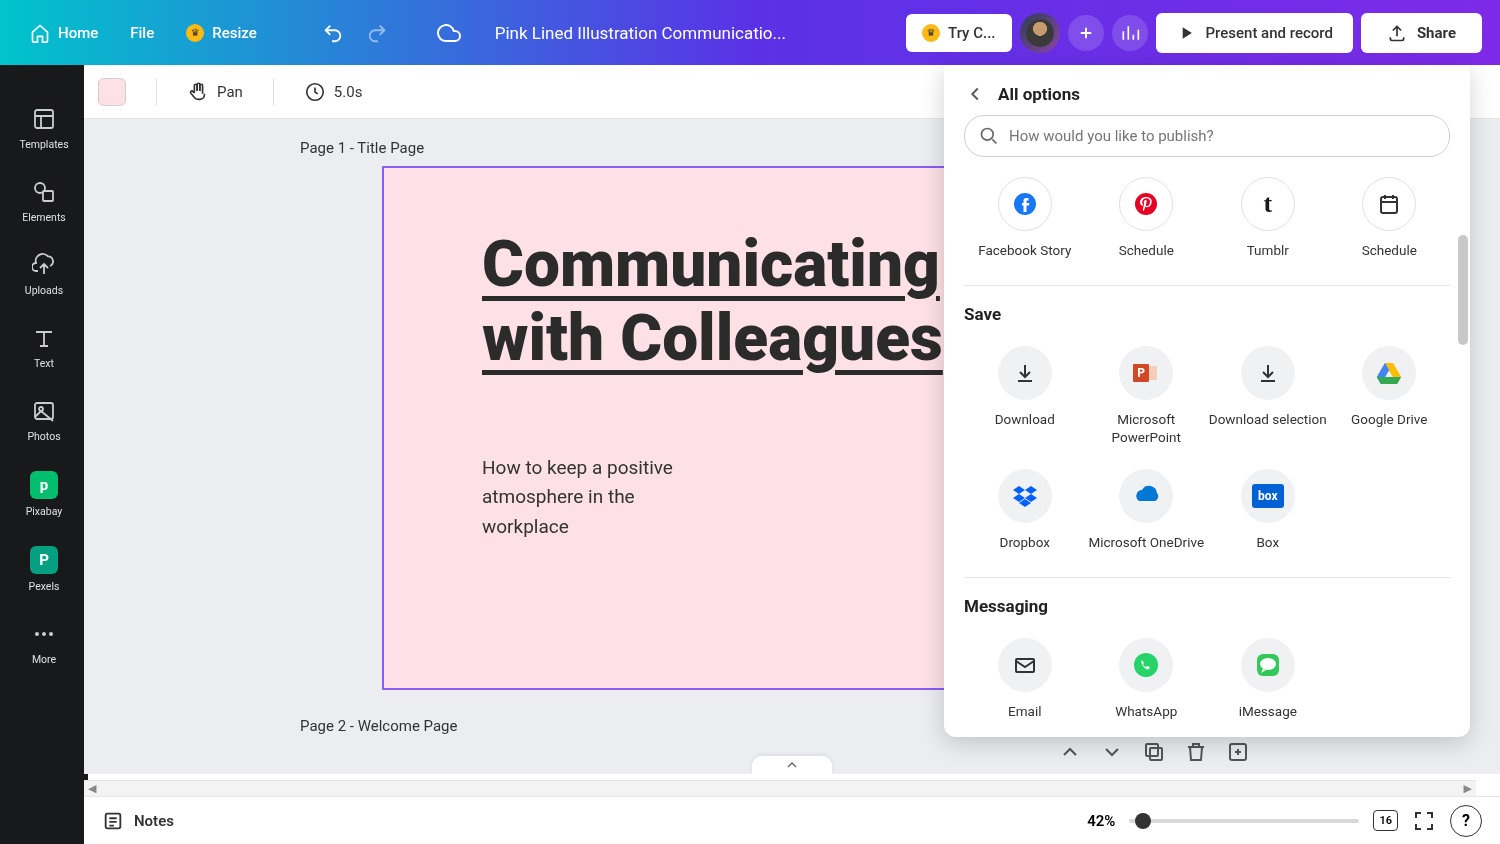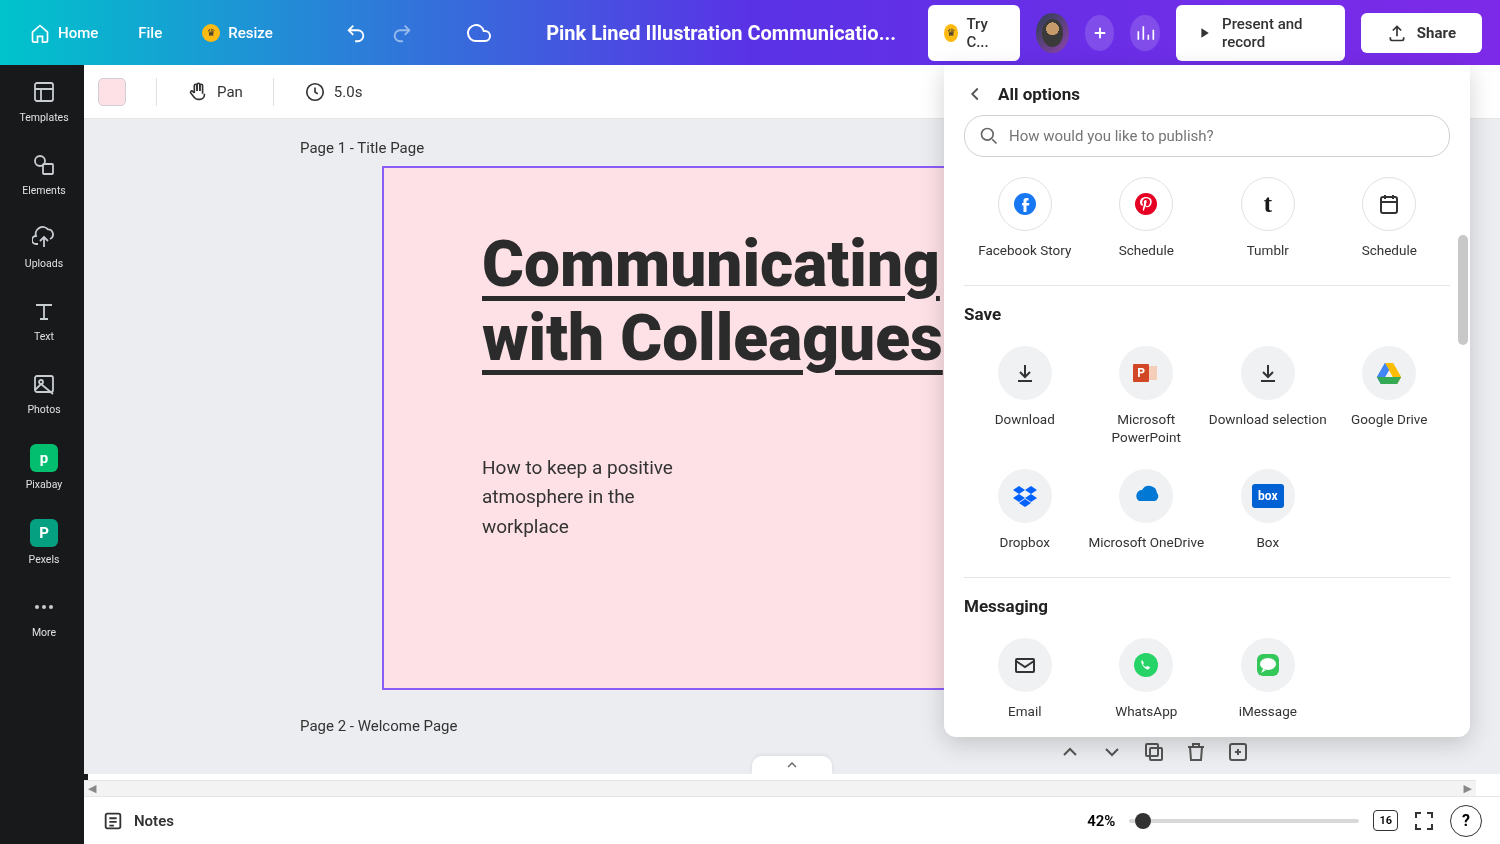--- a/index.html
+++ b/index.html
@@ -14,21 +14,21 @@
       overflow: hidden;
       background: #fff;
     }
     
     .header {
       height: 65px;
       background: linear-gradient(90deg, #00c4cc 0%, #5a32e6 50%, #7d2ae8 100%);
       display: flex;
       align-items: center;
       padding: 8px 18px;
-      gap: 16px;
+      gap: 8px;
       color: white;
     }
     .header-btn {
       display: flex;
       align-items: center;
       gap: 8px;
       color: white;
       font-size: 15px;
       font-weight: 500;
       padding: 8px 12px;
@@ -43,23 +43,23 @@
       align-items: center;
       justify-content: center;
       cursor: pointer;
     }
     .icon-circle.dark {
       background: rgba(255,255,255,0.15);
     }
     .header-title {
       flex: 0 0 auto;
       color: white;
-      font-size: 20px;
-      font-weight: 700;
-      margin-left: 36px;
+      font-size: 17px;
+      font-weight: 400;
+      margin-left: 20px;
     }
     .header-spacer { flex: 1; }
     .try-canva-btn {
       background: white;
       color: #333;
       padding: 10px 16px;
       border-radius: 6px;
       display: flex;
       align-items: center;
       gap: 8px;
@@ -119,21 +119,21 @@
     .sidebar {
       position: absolute;
       left: 0;
       top: 65px;
       width: 88px;
       bottom: 0;
       background: #18191b;
       display: flex;
       flex-direction: column;
       align-items: center;
-      padding-top: 0;
+      padding-top: 27px;
     }
     .sidebar-item {
       width: 100%;
       display: flex;
       flex-direction: column;
       align-items: center;
       gap: 6px;
       padding: 14px 0;
       color: #aab0b8;
       cursor: pointer;

